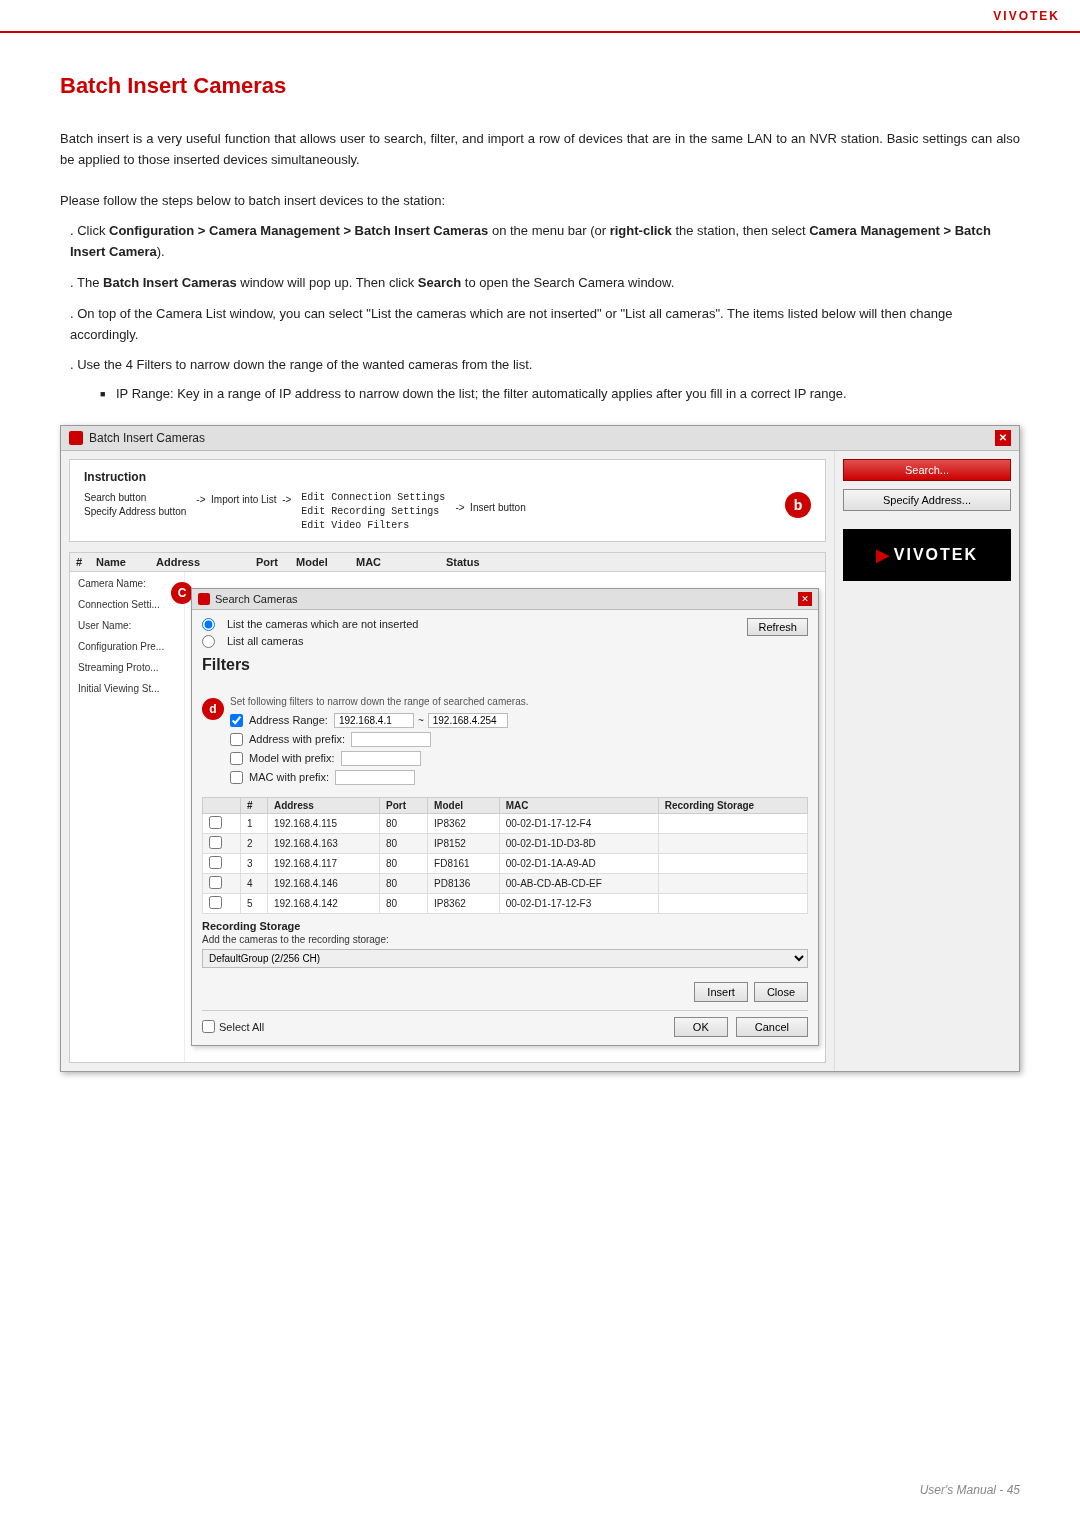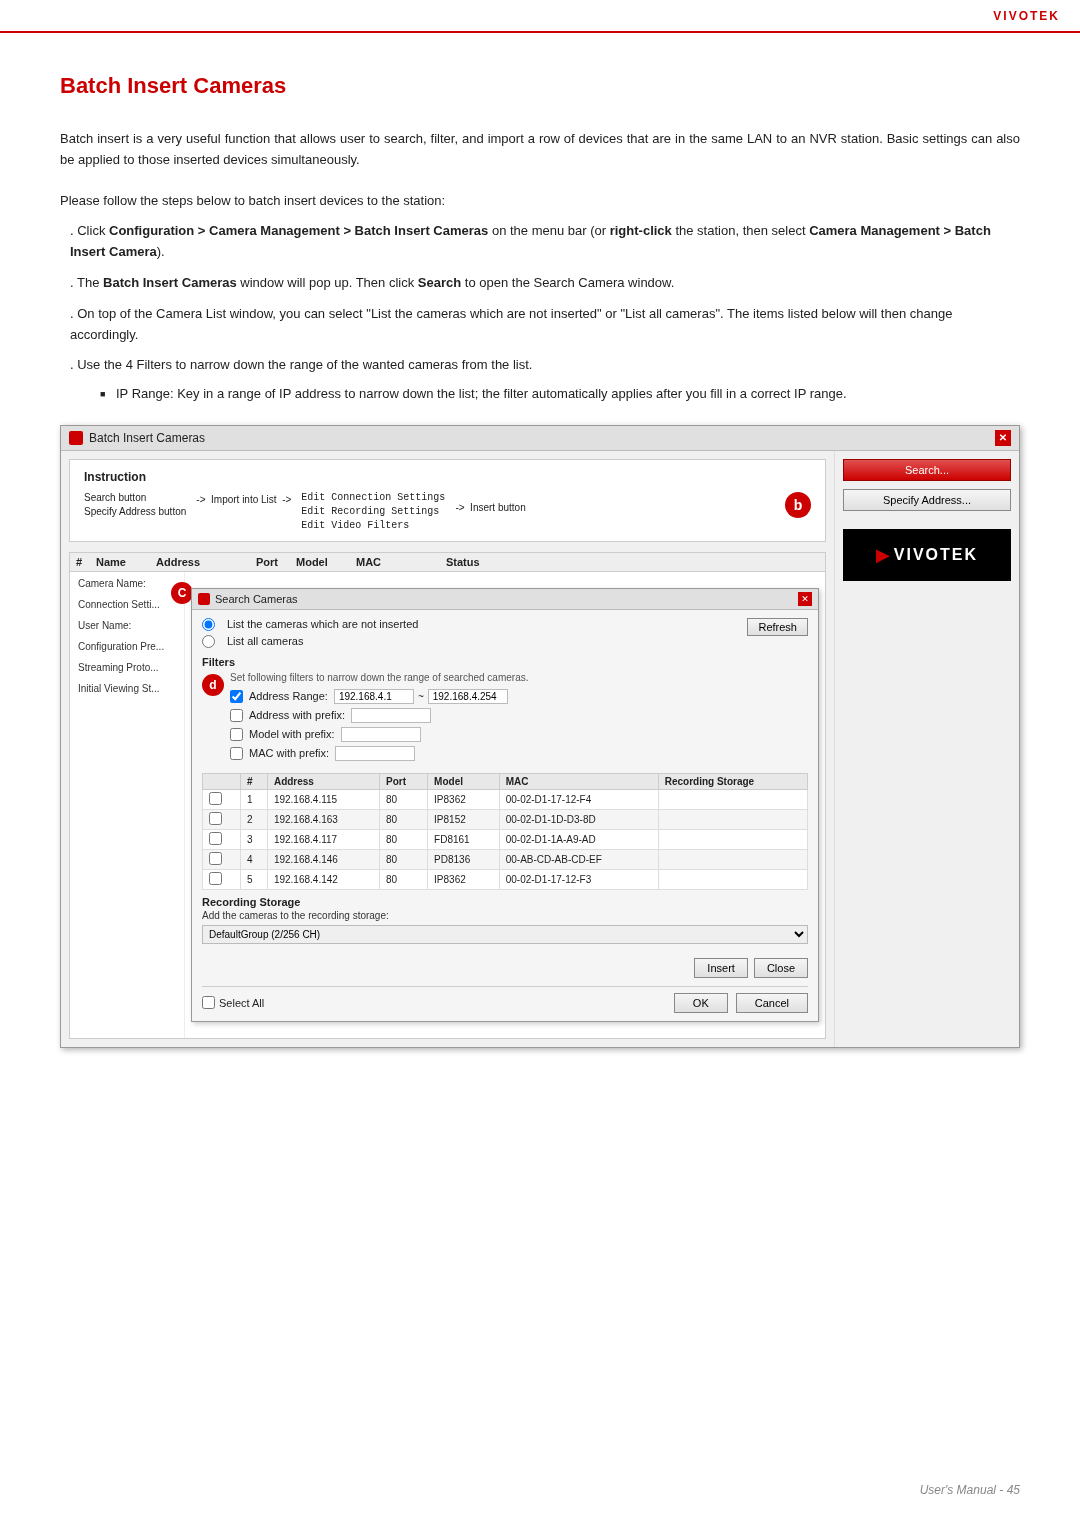--- a/index.html
+++ b/index.html
@@ -217,22 +217,22 @@
       background: linear-gradient(to bottom, #f5f5f5, #e0e0e0);
       cursor: pointer;
       font-size: 11px;
     }
 
     .filters-section {
       margin-bottom: 8px;
     }
     .filters-title {
       font-weight: bold;
-      font-size: 11px;
-      margin-bottom: 4px;
+      font-size: 16px;
+      margin-bottom: 22px;
     }
     .filter-desc {
       font-size: 10px;
       color: #555;
       margin-bottom: 6px;
     }
     .filter-row {
       display: flex;
       align-items: center;
       gap: 6px;

